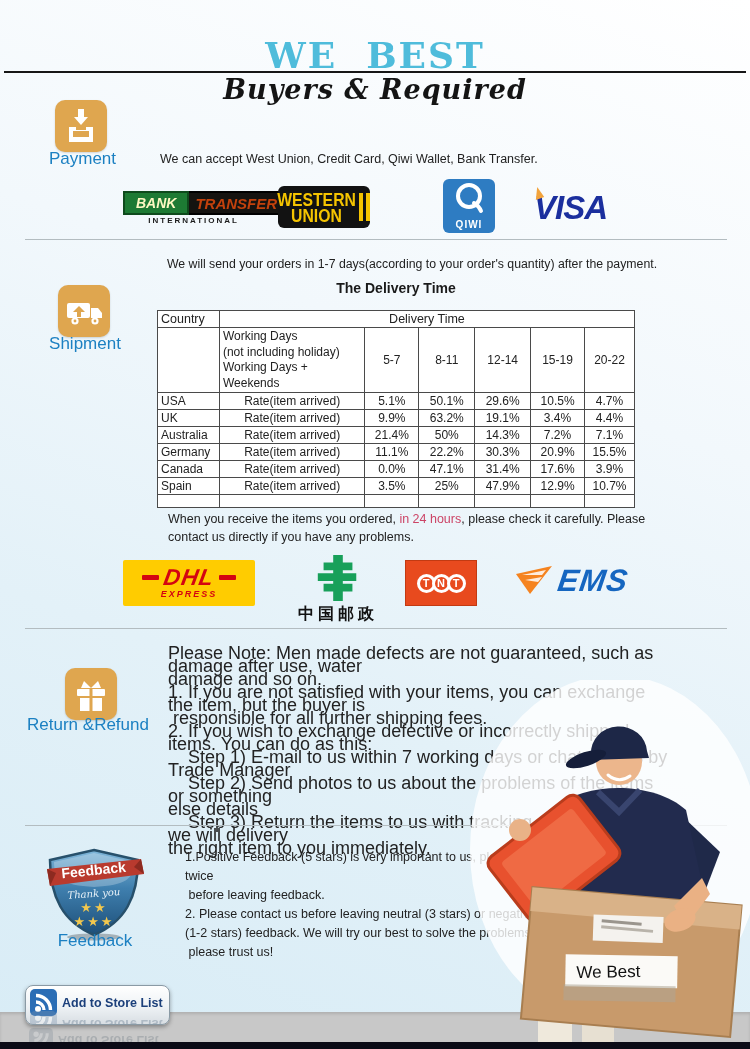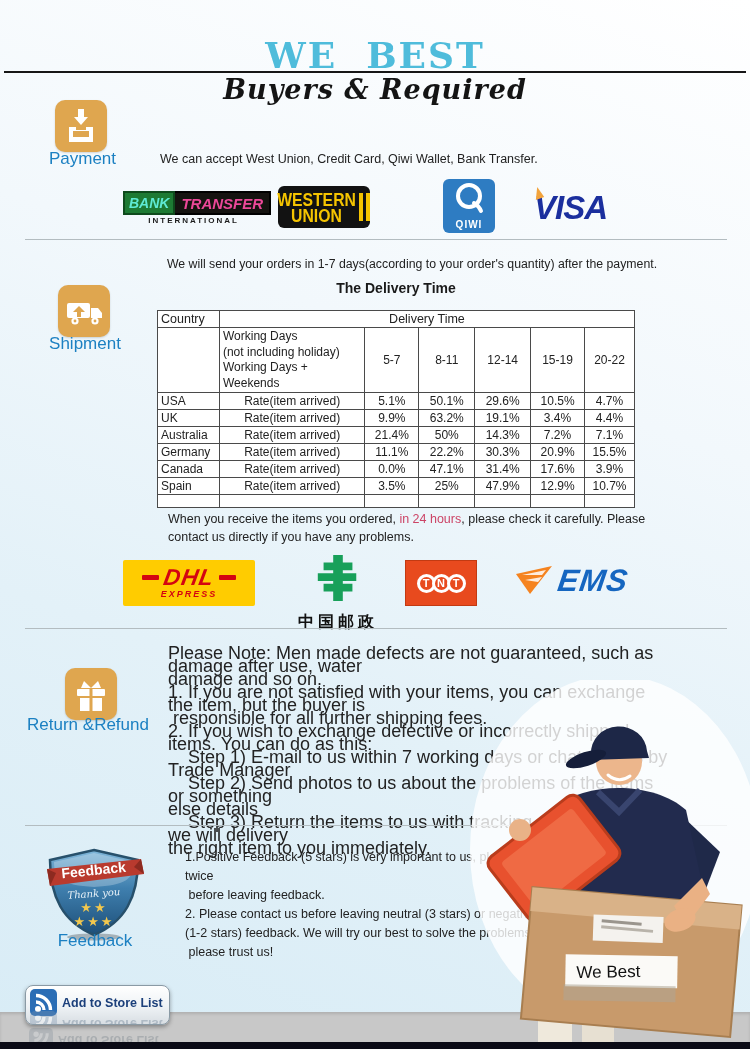--- a/index.html
+++ b/index.html
@@ -23,23 +23,23 @@
   .sq-icon svg { position:absolute; left:2px; top:2px; }
   .sec-label { position:absolute; color:#1c80c2; font-size:17px; text-align:center; }
 
   .pay-icon { left:55px; top:100px; }
   .pay-label { left:25px; top:149px; width:115px; }
   .pay-desc { position:absolute; left:160px; top:152px; font-size:12.5px; }
 
   
   .logo-bank { position:absolute; left:123px; top:191px; width:116px; }
   .bt-row { display:flex; align-items:stretch; }
-  .bt-bank { background:#1d7a33; border:2px solid #0e4a1c; color:#5eead4; font-weight:bold;
-             font-style:italic; font-size:14px; padding:2px 4px 1px; }
-  .bt-transfer { background:#151310; color:#ec4899; font-weight:bold; font-style:italic;
+  .bt-bank { background:#1d7a33; border:2px solid #0e4a1c; color:#fef9c3; font-weight:bold;
+             font-style:italic; font-size:14px; padding:2px 11px 1px; }
+  .bt-transfer { background:#151310; color:#c2410c; font-weight:bold; font-style:italic;
                  font-size:15px; padding:2px 6px 1px; letter-spacing:0; border:2px solid #000; border-left:none; }
   .bt-sub { font-size:8px; font-weight:bold; letter-spacing:2px; color:#1a1a1a; text-align:right; margin-top:1px; }
   .logo-wu { position:absolute; left:278px; top:186px; width:92px; height:42px; background:#121212;
              border-radius:6px; display:flex; align-items:center; justify-content:center; gap:5px; }
   .wu-txt { color:#f5c400; font-weight:bold; font-size:15px; line-height:13px; text-align:center;
             transform:scale(1.05,1.25); letter-spacing:0; }
   .wu-bars { display:flex; gap:3px; height:28px; }
   .wu-bars i { display:block; width:4px; height:100%; background:#f5c400; }
   .logo-qiwi { position:absolute; left:443px; top:179px; width:52px; height:54px; background:#2e7cc2;
                border-radius:6px; text-align:center; }
@@ -73,21 +73,21 @@
   
   .logo-dhl { position:absolute; left:123px; top:560px; width:132px; height:46px; background:#ffcc00;
               border-radius:2px; padding-top:7px; }
   .dhl-row { display:flex; align-items:center; justify-content:center; gap:5px; }
   .dhl-dash { width:17px; height:5px; background:#d40511; border-radius:1px; }
   .dhl-txt { color:#d40511; font-weight:bold; font-style:italic; font-size:23px; line-height:20px;
              letter-spacing:1px; transform:skewX(-10deg); }
   .dhl-sub { color:#d40511; font-style:italic; font-weight:bold; font-size:9px; text-align:center;
              margin-top:2px; letter-spacing:2px; }
   .logo-cnpost { position:absolute; left:283px; top:553px; width:110px; text-align:center; }
-  .cn-txt { font-size:16px; font-weight:bold; color:#111; letter-spacing:4px; margin-top:9px; }
+  .cn-txt { font-size:16px; font-weight:bold; color:#111; letter-spacing:4px; margin-top:1px; }
   .logo-tnt { position:absolute; left:405px; top:560px; width:72px; height:46px; background:#e84a1e;
               border:1px solid #c23a12; display:flex; align-items:center; justify-content:center; }
   .tnt-c { width:19px; height:19px; border:3px solid #fff; border-radius:50%; color:#fff; font-weight:bold;
            font-size:11px; display:flex; align-items:center; justify-content:center; margin:0 -2px; background:#e84a1e; }
   .logo-ems { position:absolute; left:516px; top:566px; display:flex; align-items:center; gap:4px; }
   .ems-txt { font-size:31px; font-weight:bold; font-style:italic; color:#1566c0; letter-spacing:1px;
              transform:skewX(-8deg); line-height:30px; }
 
   
   .ret-icon { left:65px; top:668px; }

